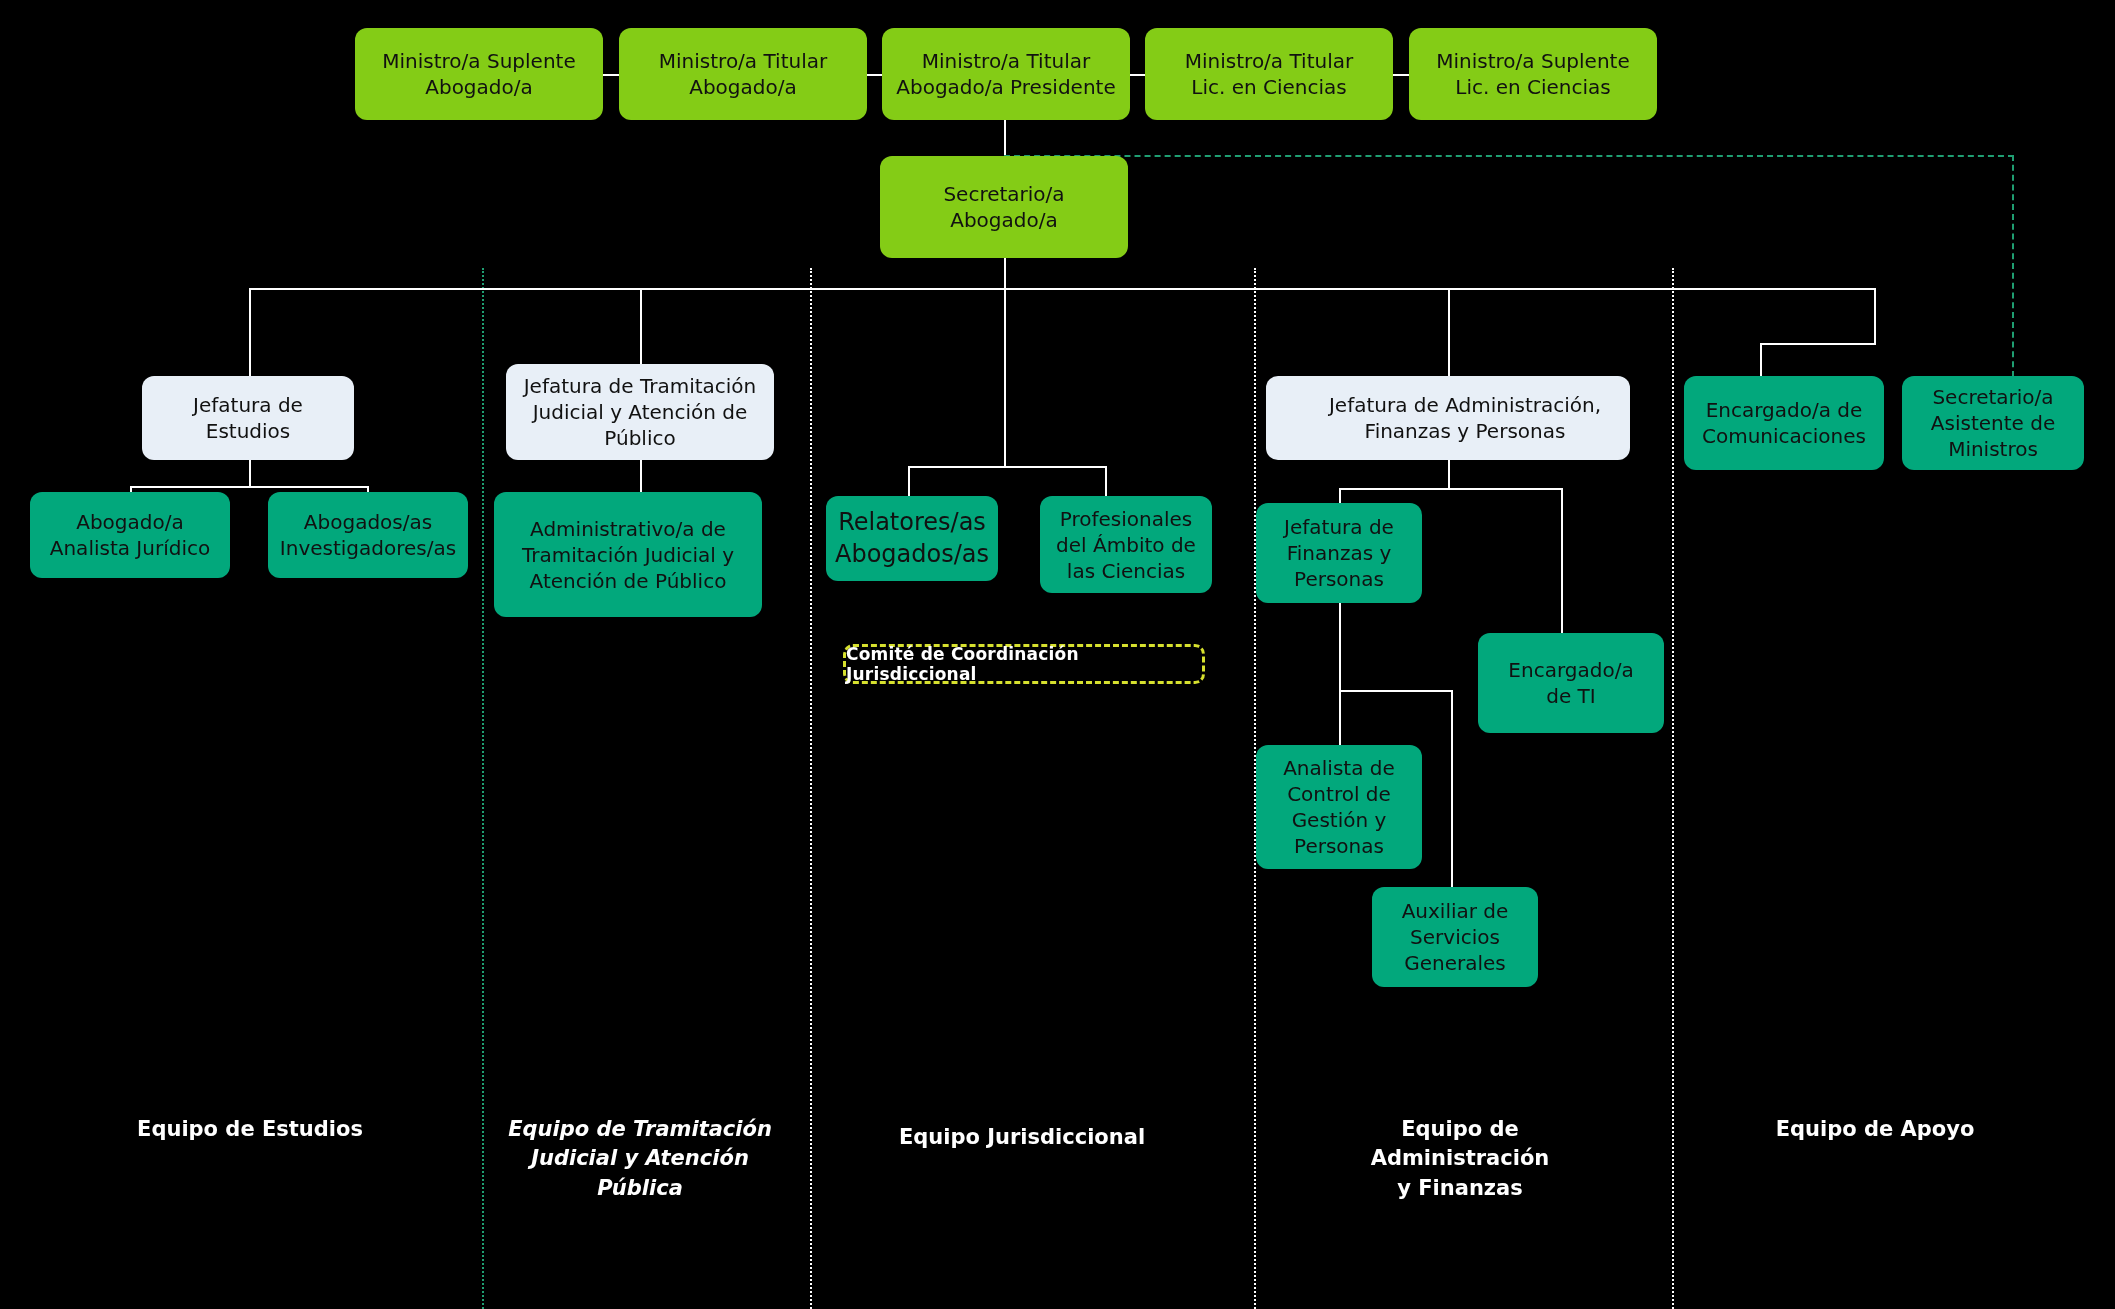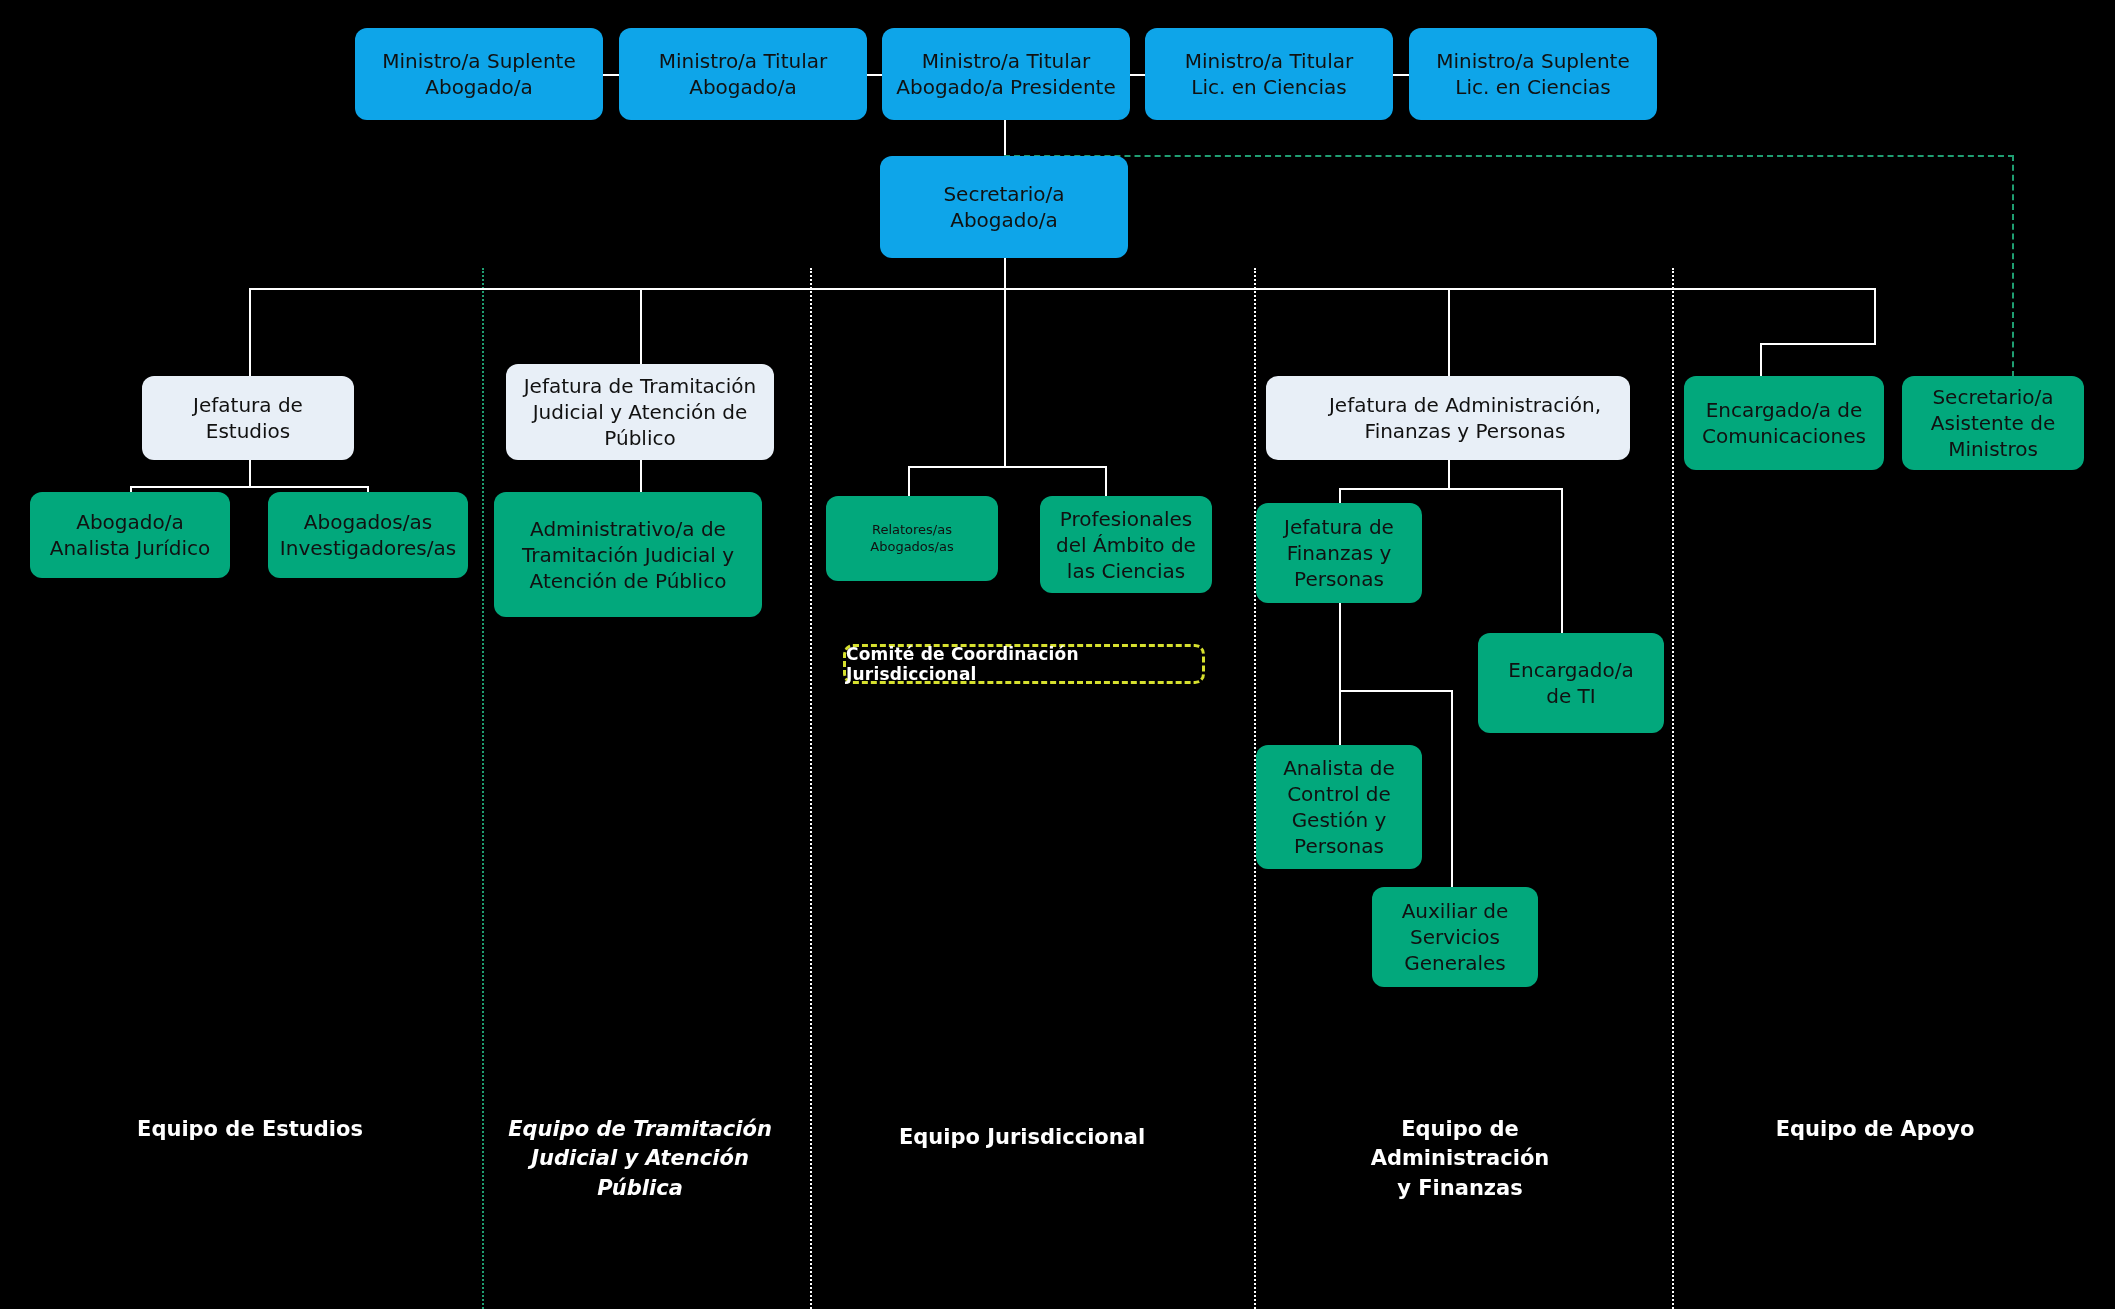--- a/index.html
+++ b/index.html
@@ -15,21 +15,21 @@
     border-radius:12px;
     display:flex;align-items:center;justify-content:center;
     text-align:center;
     color:#111;
     line-height:1.30;
     box-sizing:border-box;
     padding:6px 10px;
     z-index:5;
     white-space:pre-line;
   }
-  .olive{background:#0ea5e9;}
+  .olive{background:#84cc16;}
   .teal {background:#02a87c;}
   .pale {background:#e8eff7;}
 
   .committee{
     position:absolute;
     border:3px dashed #d6e02e;
     border-radius:10px;
     background:#000;
     color:#ffffff;
     font-weight:bold;
@@ -143,21 +143,21 @@
 Finanzas y Personas</div>
 
   <div class="node teal" style="left:30px;top:492px;width:200px;height:86px;font-size:20px;">Abogado/a
 Analista Jurídico</div>
   <div class="node teal" style="left:268px;top:492px;width:200px;height:86px;font-size:20px;">Abogados/as
 Investigadores/as</div>
   <div class="node teal" style="left:478px;top:492px;width:268px;height:125px;font-size:20px;margin-left:16px;">Administrativo/a de
 Tramitación Judicial y
 Atención de Público</div>
 
-  <div class="node teal" style="left:826px;top:496px;width:172px;height:85px;font-size:13px;">Relatores/as
+  <div class="node teal" style="left:826px;top:496px;width:172px;height:85px;font-size:24px;">Relatores/as
 Abogados/as</div>
   <div class="node teal" style="left:1040px;top:496px;width:172px;height:97px;font-size:20px;">Profesionales
 del Ámbito de
 las Ciencias</div>
 
   <div class="node teal" style="left:1256px;top:503px;width:166px;height:100px;font-size:20px;">Jefatura de
 Finanzas y
 Personas</div>
   <div class="node teal" style="left:1478px;top:633px;width:186px;height:100px;font-size:20px;">Encargado/a
 de TI</div>

